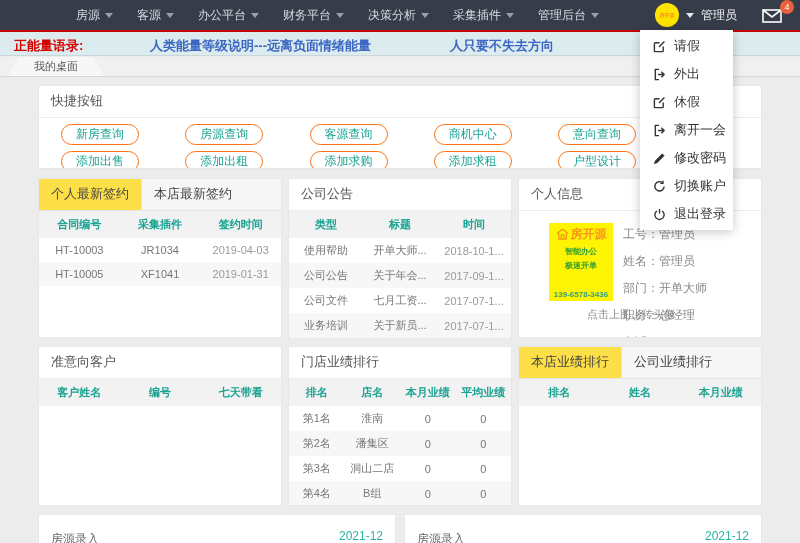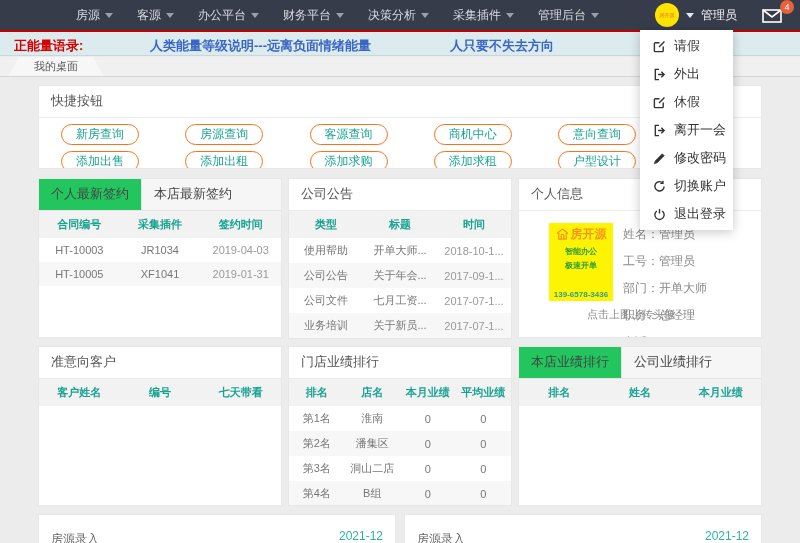--- a/index.html
+++ b/index.html
@@ -47,21 +47,21 @@
   .p-b1 { left:288px; top:178px; width:224px; height:161px; }
   .p-c1 { left:518px; top:178px; width:244px; height:160px; }
   .p-a2 { left:38px;  top:346px; width:244px; height:160px; }
   .p-b2 { left:288px; top:346px; width:224px; height:160px; }
   .p-c2 { left:518px; top:346px; width:244px; height:160px; }
   .p-bl { left:38px;  top:514px; width:358px; height:40px; }
   .p-br { left:404px; top:514px; width:358px; height:40px; }
 
   .ptabs { display:flex; background:#f6f6f6; border-bottom:1px solid #e5e5e5; }
   .ptab { font-size:13px; color:#444; padding:6px 12px 7px; cursor:pointer; white-space:nowrap; }
-  .ptab.active { background:#22c55e; border-right:1px solid #e5e5e5; }
+  .ptab.active { background:#fde047; border-right:1px solid #e5e5e5; }
 
   table { width:100%; border-collapse:collapse; table-layout:fixed; }
   th { color:#19a392; font-size:11px; font-weight:bold; background:#f2f2f2; padding:6px 2px; text-align:center; }
   td { color:#777; font-size:11px; padding:6px 0; text-align:center; white-space:nowrap; overflow:hidden; }
   tr.even td { background:#f7f7f7; }
   td.dim { color:#9a9a9a; }
   .cmp td { padding:5px 2px; }
 
   
   .profile-body { position:relative; height:130px; }
@@ -241,22 +241,22 @@
             <path d="M7 1 L13 6 M7 1 L1 6 M3 5.5 V12 H11 V5.5 M5.5 12 V8.5 A1.5 1.5 0 0 1 8.5 8.5 V12" fill="none" stroke="#f7941d" stroke-width="1.4"></path>
           </svg>
           <span class="brand">房开源</span>
         </div>
         <span class="slogan">智能办公</span>
         <span class="slogan">极速开单</span>
         <span class="phone">139-6578-3436</span>
       </div>
       <div class="upload-hint">点击上图上传头像</div>
       <div class="pfields">
+        <div class="pfield"><span>工号：</span><span>管理员</span></div>
         <div class="pfield"><span>姓名：</span><span>管理员</span></div>
-        <div class="pfield"><span>工号：</span><span>管理员</span></div>
         <div class="pfield"><span>部门：</span><span>开单大师</span></div>
         <div class="pfield"><span>职务：</span><span>总经理</span></div>
         <div class="pfield"><span>电话：</span><span>admin</span></div>
       </div>
     </div>
   </section>
 
   <section class="panel p-a2">
     <div class="ptitle">准意向客户</div>
     <table>

